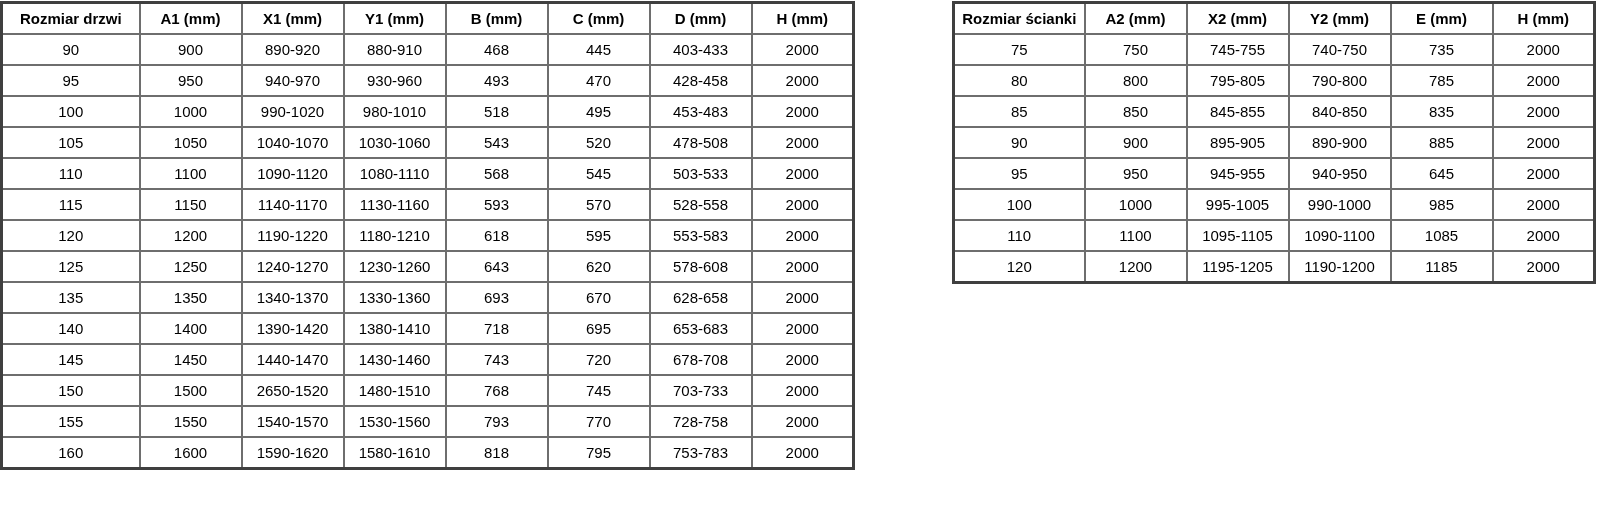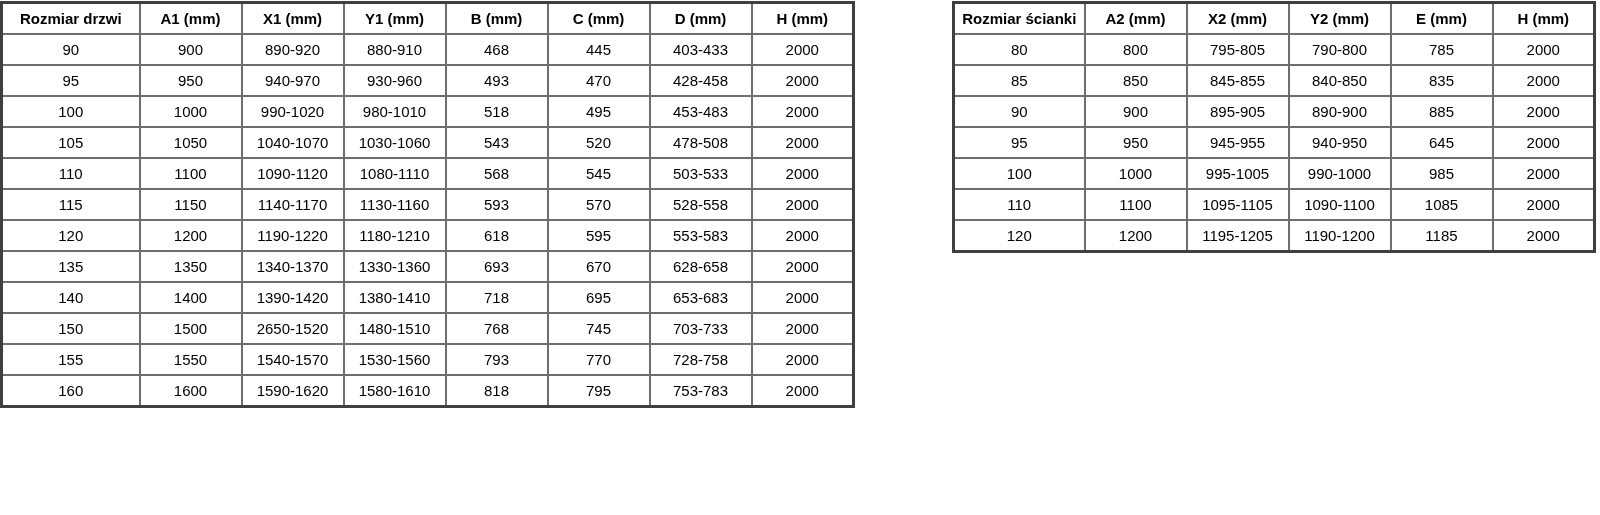--- a/index.html
+++ b/index.html
@@ -133,37 +133,57 @@
           <td>120</td>
           <td>1200</td>
           <td>1190-1220</td>
           <td>1180-1210</td>
           <td>618</td>
           <td>595</td>
           <td>553-583</td>
           <td>2000</td>
         </tr>
         <tr>
+          <td>125</td>
+          <td>1250</td>
+          <td>1240-1270</td>
+          <td>1230-1260</td>
+          <td>643</td>
+          <td>620</td>
+          <td>578-608</td>
+          <td>2000</td>
+        </tr>
+        <tr>
           <td>135</td>
           <td>1350</td>
           <td>1340-1370</td>
           <td>1330-1360</td>
           <td>693</td>
           <td>670</td>
           <td>628-658</td>
           <td>2000</td>
         </tr>
         <tr>
           <td>140</td>
           <td>1400</td>
           <td>1390-1420</td>
           <td>1380-1410</td>
           <td>718</td>
           <td>695</td>
           <td>653-683</td>
+          <td>2000</td>
+        </tr>
+        <tr>
+          <td>145</td>
+          <td>1450</td>
+          <td>1440-1470</td>
+          <td>1430-1460</td>
+          <td>743</td>
+          <td>720</td>
+          <td>678-708</td>
           <td>2000</td>
         </tr>
         <tr>
           <td>150</td>
           <td>1500</td>
           <td>2650-1520</td>
           <td>1480-1510</td>
           <td>768</td>
           <td>745</td>
           <td>703-733</td>
@@ -206,20 +226,28 @@
           <th>Rozmiar ścianki</th>
           <th>A2 (mm)</th>
           <th>X2 (mm)</th>
           <th>Y2 (mm)</th>
           <th>E (mm)</th>
           <th>H (mm)</th>
         </tr>
     </thead>
     <tbody>
         <tr>
+          <td>75</td>
+          <td>750</td>
+          <td>745-755</td>
+          <td>740-750</td>
+          <td>735</td>
+          <td>2000</td>
+        </tr>
+        <tr>
           <td>80</td>
           <td>800</td>
           <td>795-805</td>
           <td>790-800</td>
           <td>785</td>
           <td>2000</td>
         </tr>
         <tr>
           <td>85</td>
           <td>850</td>

